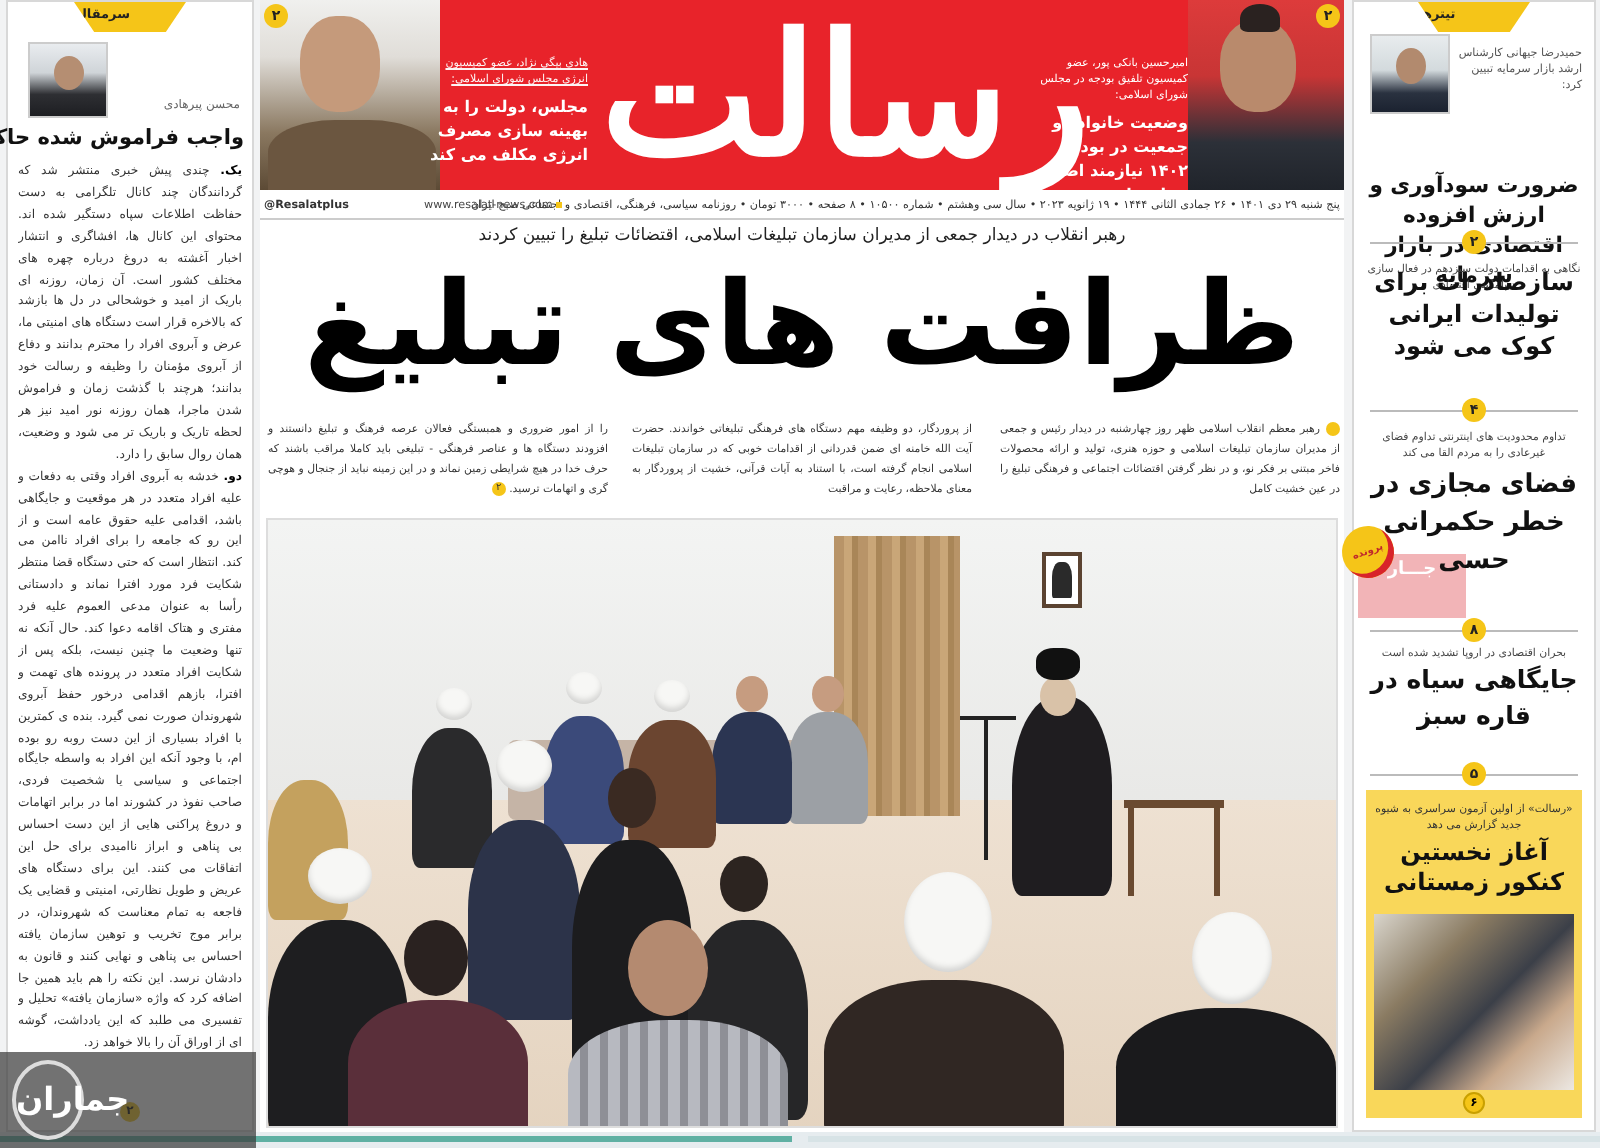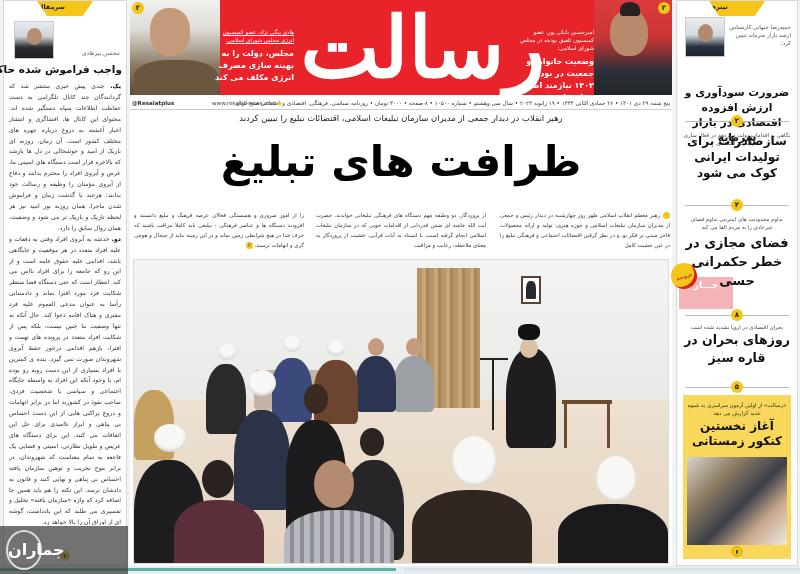--- a/index.html
+++ b/index.html
@@ -36,21 +36,21 @@
     .mh-right-photo::before { content:""; position:absolute; left:16px; top:10px; width:38px; height:46px; border-radius:45%; background:#b98a6c; }
     .mh-right-photo::after { content:""; position:absolute; left:26px; top:2px; width:20px; height:14px; border-radius:50% 50% 20% 20%; background:#2a2220; }
 
     .infobar { position: absolute; left: 0; top: 96px; width: 542px; height: 14px; border-bottom: 1px solid #ccc; font-size: 5.6px; color: #333; line-height: 14px; white-space: nowrap; overflow: hidden; }
     .infobar .date { position: absolute; right: 2px; }
     .infobar .site { position: absolute; left: 82px; color: #444; }
     .infobar .handle { position: absolute; left: 2px; font-weight: bold; color: #333; direction: ltr; }
     .dot { display: inline-block; width: 3px; height: 3px; background: #f5c518; margin: 0 2px; vertical-align: middle; }
 
     .supra { position: absolute; left: 0; top: 113px; width: 542px; text-align: center; font-size: 8.5px; color: #222; }
-    .headline { position: absolute; left: 0; top: 122px; width: 542px; text-align: center; font-size: 42px; font-weight: bold; color: #000; line-height: 80px; letter-spacing: -1px; }
+    .headline { position: absolute; left: 0; top: 122px; width: 542px; text-align: center; font-size: 58px; font-weight: bold; color: #000; line-height: 80px; letter-spacing: -1px; }
 
     .lead { position: absolute; top: 210px; width: 170px; font-size: 5.4px; line-height: 10px; color: #333; text-align: justify; }
     .lead-1 { right: 2px; }
     .lead-2 { right: 186px; }
     .lead-3 { right: 368px; }
     .lead-bullet { display:inline-block; width:7px; height:7px; border-radius:50%; background:#f5c518; margin-left:3px; vertical-align:middle; }
 
     .main-photo { position: absolute; left: 3px; top: 259px; width: 536px; height: 305px; background: #f4f2ef; overflow: hidden; border: 1px solid #ddd; }
     .wall { position:absolute; left:0; top:0; width:100%; height:150px; background: linear-gradient(180deg,#f3f4f3,#e8e8e6); }
     .floor { position:absolute; left:0; top:140px; width:100%; height:170px; background: linear-gradient(180deg,#eee1d2,#e4d3bf); }
@@ -207,21 +207,21 @@
     <div class="num" style="top:198px;">۴</div>
 
     <div class="rt-kicker" style="top:214px;">تداوم محدودیت های اینترنتی تداوم فضای غیرعادی را به مردم القا می کند</div>
     <div class="badge-stamp">پرونده</div>
     <div class="pink-banner">جـــار</div>
     <div class="rt-head rt-head3">فضای مجازی در خطر حکمرانی حسی</div>
     <div class="divider" style="top:314px;"></div>
     <div class="num" style="top:308px;">۸</div>
 
     <div class="rt-kicker" style="top:322px;">بحران اقتصادی در اروپا تشدید شده است</div>
-    <div class="rt-head rt-head4">روزهای بحران در قاره سبز</div>
+    <div class="rt-head rt-head4">جایگاهی سیاه در قاره سبز</div>
     <div class="divider" style="top:386px;"></div>
     <div class="num" style="top:380px;">۵</div>
 
     <div class="rt-box">
       <div class="bk">«رسالت» از اولین آزمون سراسری به شیوه جدید گزارش می دهد</div>
       <div class="bh">آغاز نخستین کنکور زمستانی</div>
       <div class="bphoto"></div>
       <div class="bnum">۶</div>
     </div>
   </div>

